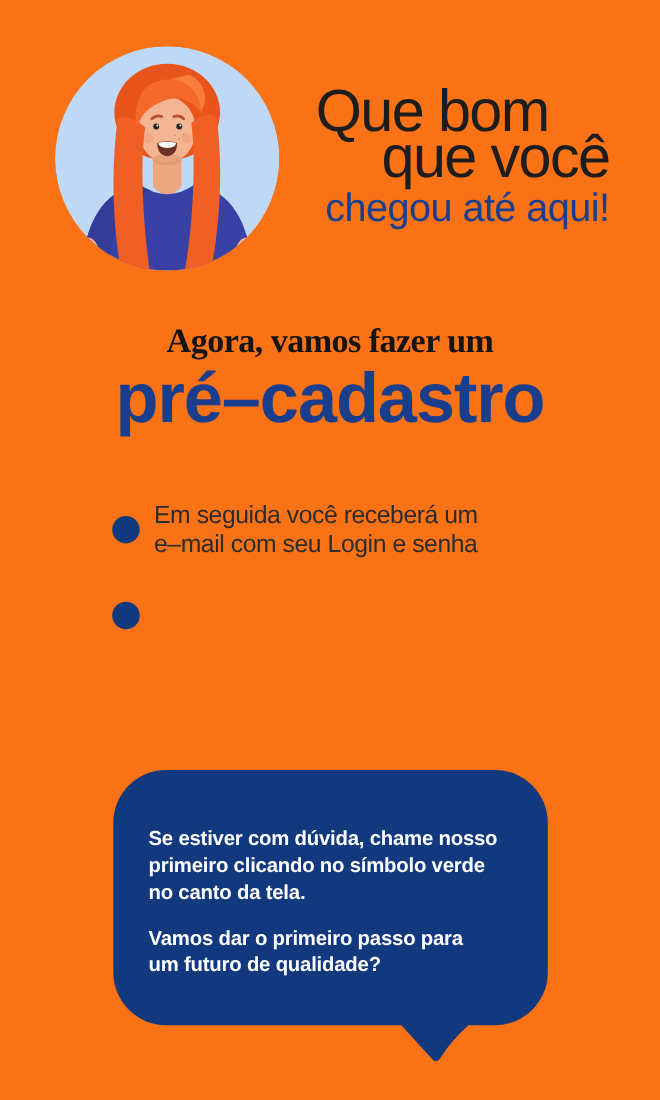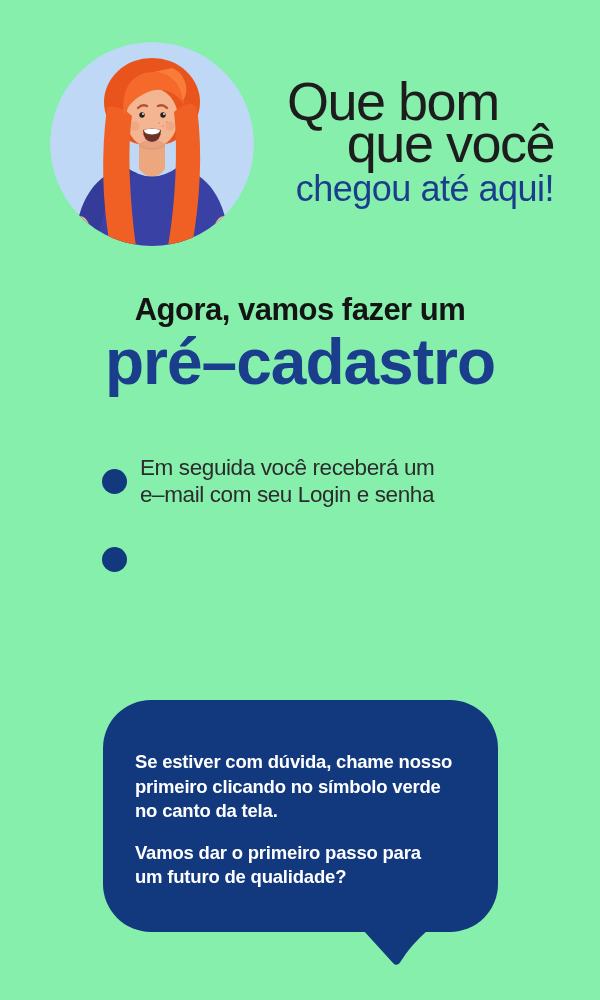--- a/index.html
+++ b/index.html
@@ -1,32 +1,32 @@
 <!DOCTYPE html>
 <html><head>
 <meta charset="utf-8">
 <style>
   html,body{margin:0;padding:0;background:#ffffff;}
   .canvas{
-    position:relative;width:600px;height:1000px;background:#86efac;overflow:hidden;
+    position:relative;width:600px;height:1000px;background:#f97316;overflow:hidden;
     font-family:"Liberation Sans","DejaVu Sans",sans-serif;
   }
   
   .avatar{position:absolute;left:50px;top:42px;width:204px;height:204px;}
   .avatar svg{display:block;width:100%;height:100%;}
   
   .h1{position:absolute;left:287px;top:74px;font-size:54px;font-weight:400;color:#1d1d1d;
       letter-spacing:-1.5px;line-height:1;white-space:nowrap;}
   .h2{position:absolute;right:46px;top:116px;font-size:54px;font-weight:400;color:#1d1d1d;
       letter-spacing:-1.5px;line-height:1;white-space:nowrap;text-align:left;}
   .h3{position:absolute;right:46px;top:171px;font-size:36px;font-weight:400;color:#1b3e8c;
       letter-spacing:-0.5px;line-height:1;white-space:nowrap;text-align:right;}
   
   .intro1{position:absolute;left:0;right:0;top:294px;text-align:center;font-size:31px;
-      font-weight:700;color:#141414;letter-spacing:-0.5px;line-height:1;white-space:nowrap;}
+      font-weight:700;color:#141414;letter-spacing:-0.5px;line-height:1;white-space:nowrap;font-family:Liberation Serif, serif;}
   .intro2{position:absolute;left:0;right:0;top:330px;text-align:center;font-size:64px;
       font-weight:700;color:#1b3e8c;letter-spacing:-1px;line-height:1;white-space:nowrap;}
   
   .bullets{position:absolute;left:102px;top:435px;right:0;margin-top:20px;}
   .bullet{display:flex;align-items:center;}
   .bullet + .bullet{margin-top:39px;}
   .dot{width:25px;height:25px;border-radius:50%;background:#12397e;flex:0 0 25px;margin-right:13px;}
   .btext{font-size:22.5px;font-weight:400;color:#2c2c2c;line-height:26.5px;letter-spacing:-0.4px;}
   .btext div{white-space:nowrap;}
   

